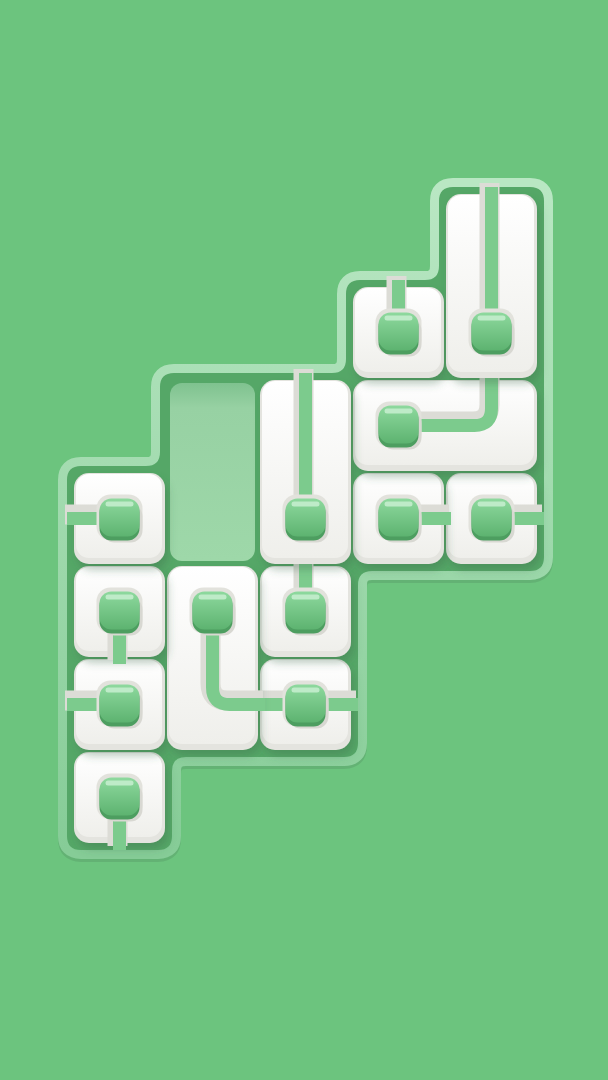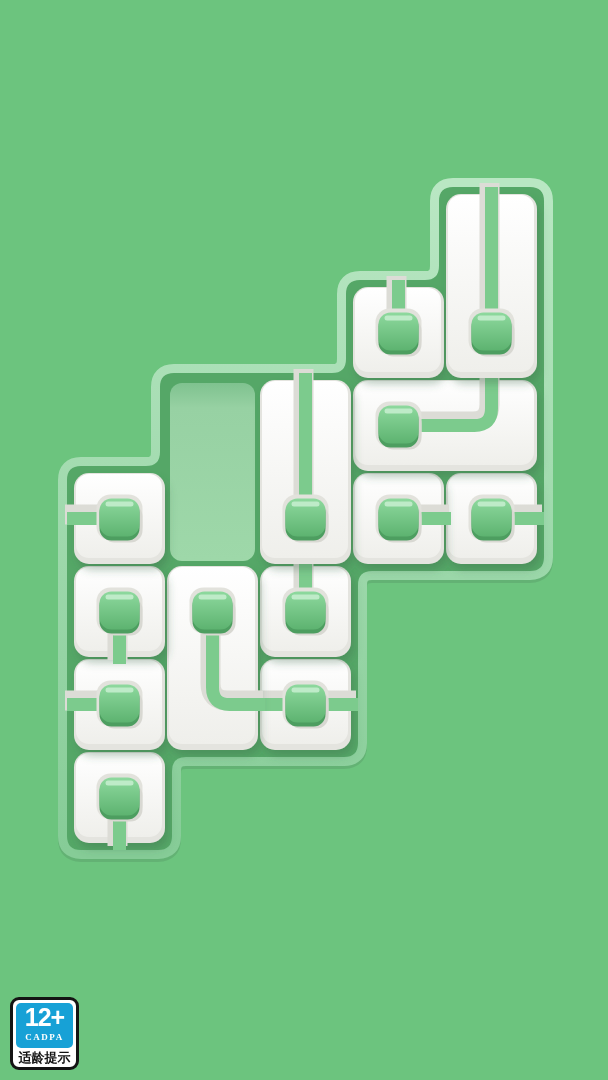--- a/index.html
+++ b/index.html
@@ -192,21 +192,14 @@
         <path d="M491.5 187.0L491.5 332.5" transform="translate(-2,-4)" fill="none" stroke="#dcdcd6" stroke-width="20" stroke-linejoin="round"></path>
         <path d="M491.5 187.0L491.5 332.5" fill="none" stroke="#7ccb8d" stroke-width="13" stroke-linejoin="round"></path>
         <rect x="468.5" y="308.5" width="46" height="46" rx="14" fill="#e2e2dc"></rect>
         <rect x="474.5" y="318.5" width="40" height="38" rx="12" fill="#d8d8d2"></rect>
         <rect x="471.5" y="314.5" width="40" height="40" rx="12" fill="#4d9e60"></rect>
         <rect x="471.5" y="312.5" width="40" height="38" rx="12" fill="url(#gNode)"></rect>
         <rect x="477.5" y="315.5" width="28" height="5" rx="2.5" fill="#c4edcd" opacity="0.9"></rect>
       </g>
     </svg>
 
-  <div class="age-badge" style="background: rgb(255, 255, 255); border-color: rgb(20, 20, 20);">
-    <div class="age-panel" style="background: rgb(23, 161, 214); color: rgb(255, 255, 255);">
-      <div class="age-num">12+</div>
-      <div class="age-org">CADPA</div>
-    </div>
-    <div class="age-caption" style="color: rgb(17, 17, 17);">适龄提示</div>
-  </div>
 
 </div>
 
 </body></html>

